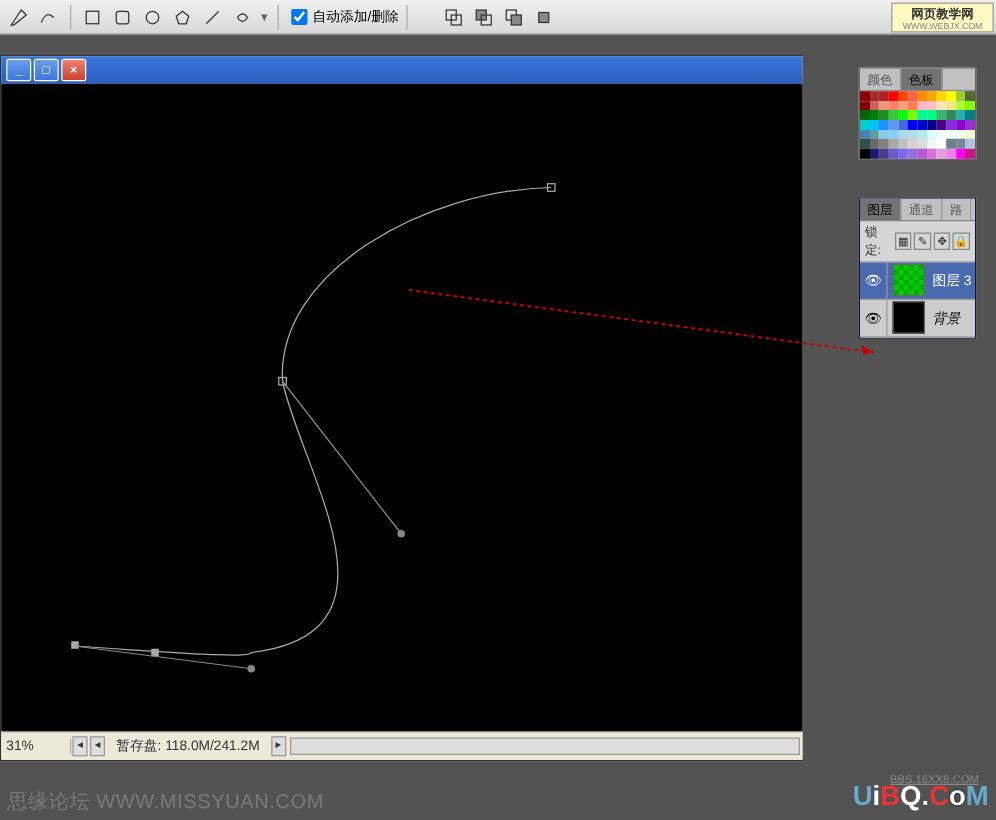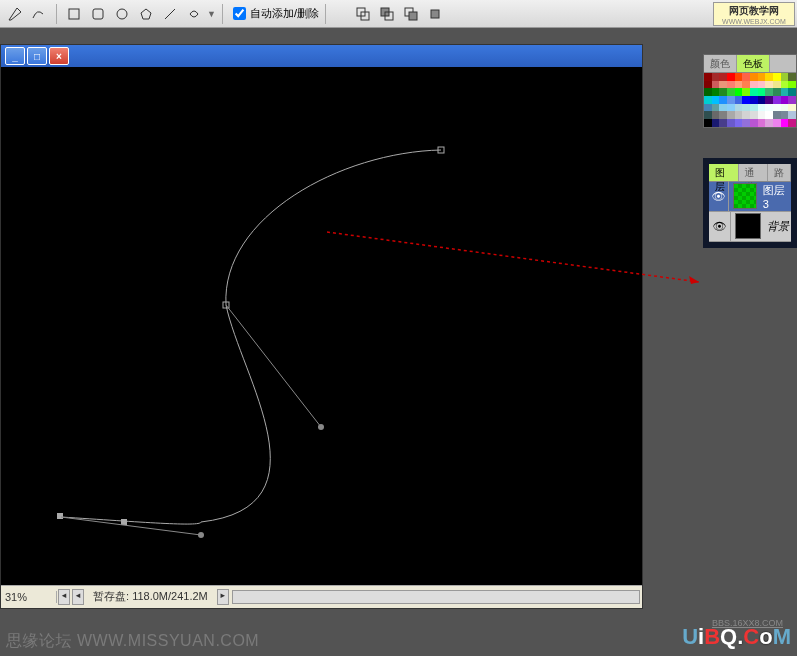--- a/index.html
+++ b/index.html
@@ -34,33 +34,33 @@
 .status-zoom { width: 56px; padding: 0 4px; border-right: 1px solid #aaa; }
 .status-nav { width: 12px; height: 16px; border: 1px solid #999; background: #ddd; margin: 0 1px; text-align: center; font-size: 9px; cursor: pointer; }
 .status-info { padding: 0 8px; }
 .status-nav-r { width: 12px; height: 16px; border: 1px solid #999; background: #ddd; margin: 0 1px; text-align: center; font-size: 9px; cursor: pointer; }
 .status-track { flex: 1; background: #ddd; height: 14px; margin: 0 2px; border: 1px solid #999; }
 
 
 .annotation-line { position: absolute; top: 228px; left: 327px; width: 385px; height: 60px; pointer-events: none; z-index: 10; }
 
 
-.right-panels { position: absolute; top: 54px; right: 0; width: 94px; }
+.right-panels { position: absolute; top: 54px; right: 16px; width: 94px; }
 
 .panel { background: #d6d6d6; border: 1px solid #666; margin-bottom: 6px; }
 .panel-tabs { display: flex; height: 18px; background: #c0c0c0; border-bottom: 1px solid #888; font-size: 10px; }
 .panel-tab { padding: 2px 6px; border-right: 1px solid #999; cursor: pointer; color: #555; }
-.panel-tab.active { background: #bef264; color: #000; }
+.panel-tab.active { background: #737373; color: #000; }
 
 
 .swatch-grid { display: grid; grid-template-columns: repeat(12, 1fr); width: 92px; }
 .swatch { width: 100%; aspect-ratio: 1; border: none; cursor: pointer; }
 
 
-.layers-panel { background: #d6d6d6; border: 6px solid #0f172a; }
+.layers-panel { background: #d6d6d6; border: 1px solid #0f172a; }
 .blend-row { display: flex; padding: 3px; gap: 4px; }
 .blend-select { flex: 1; height: 18px; font-size: 11px; border: 1px solid #7a96df; background: #fff; }
 .lock-row { display: flex; align-items: center; padding: 2px 4px; gap: 2px; font-size: 10px; color: #333; border-bottom: 1px solid #999; }
 .lock-icon { width: 14px; height: 14px; border: 1px solid #888; display: flex; align-items: center; justify-content: center; font-size: 9px; cursor: pointer; }
 .layer-list { background: #cccccc; }
 .layer-row { display: flex; align-items: center; height: 30px; border-bottom: 1px solid #999; }
 .layer-row.active { background: #4a6aae; color: #fff; }
 .layer-eye { width: 22px; height: 30px; display: flex; align-items: center; justify-content: center; border-right: 1px solid #999; cursor: pointer; }
 .layer-thumb { width: 26px; height: 26px; margin: 0 4px; border: 1px solid #666; }
 .thumb-green { background: repeating-conic-gradient(#0a0 0 25%, #0c0 0 50%) 0 0 / 8px 8px; }
@@ -299,20 +299,27 @@
         <div class="swatch" style="background: rgb(199, 21, 133);"></div>
       </div>
   </div>
 
   <div class="layers-panel" style="margin-top:30px">
     <div class="panel-tabs">
       <div class="panel-tab active">图层</div>
       <div class="panel-tab">通道</div>
       <div class="panel-tab">路</div>
     </div>
+    <div class="lock-row">
+      <span>锁定:</span>
+      <div class="lock-icon">▦</div>
+      <div class="lock-icon">✎</div>
+      <div class="lock-icon">✥</div>
+      <div class="lock-icon">🔒</div>
+    </div>
     <div class="layer-list" id="layer-list">
         <div class="layer-row active">
           <div class="layer-eye">👁</div>
           <div class="layer-thumb thumb-green"></div>
           <div class="layer-name">图层 3</div>
         </div>
         <div class="layer-row">
           <div class="layer-eye">👁</div>
           <div class="layer-thumb thumb-black"></div>
           <div class="layer-name">背景</div>

